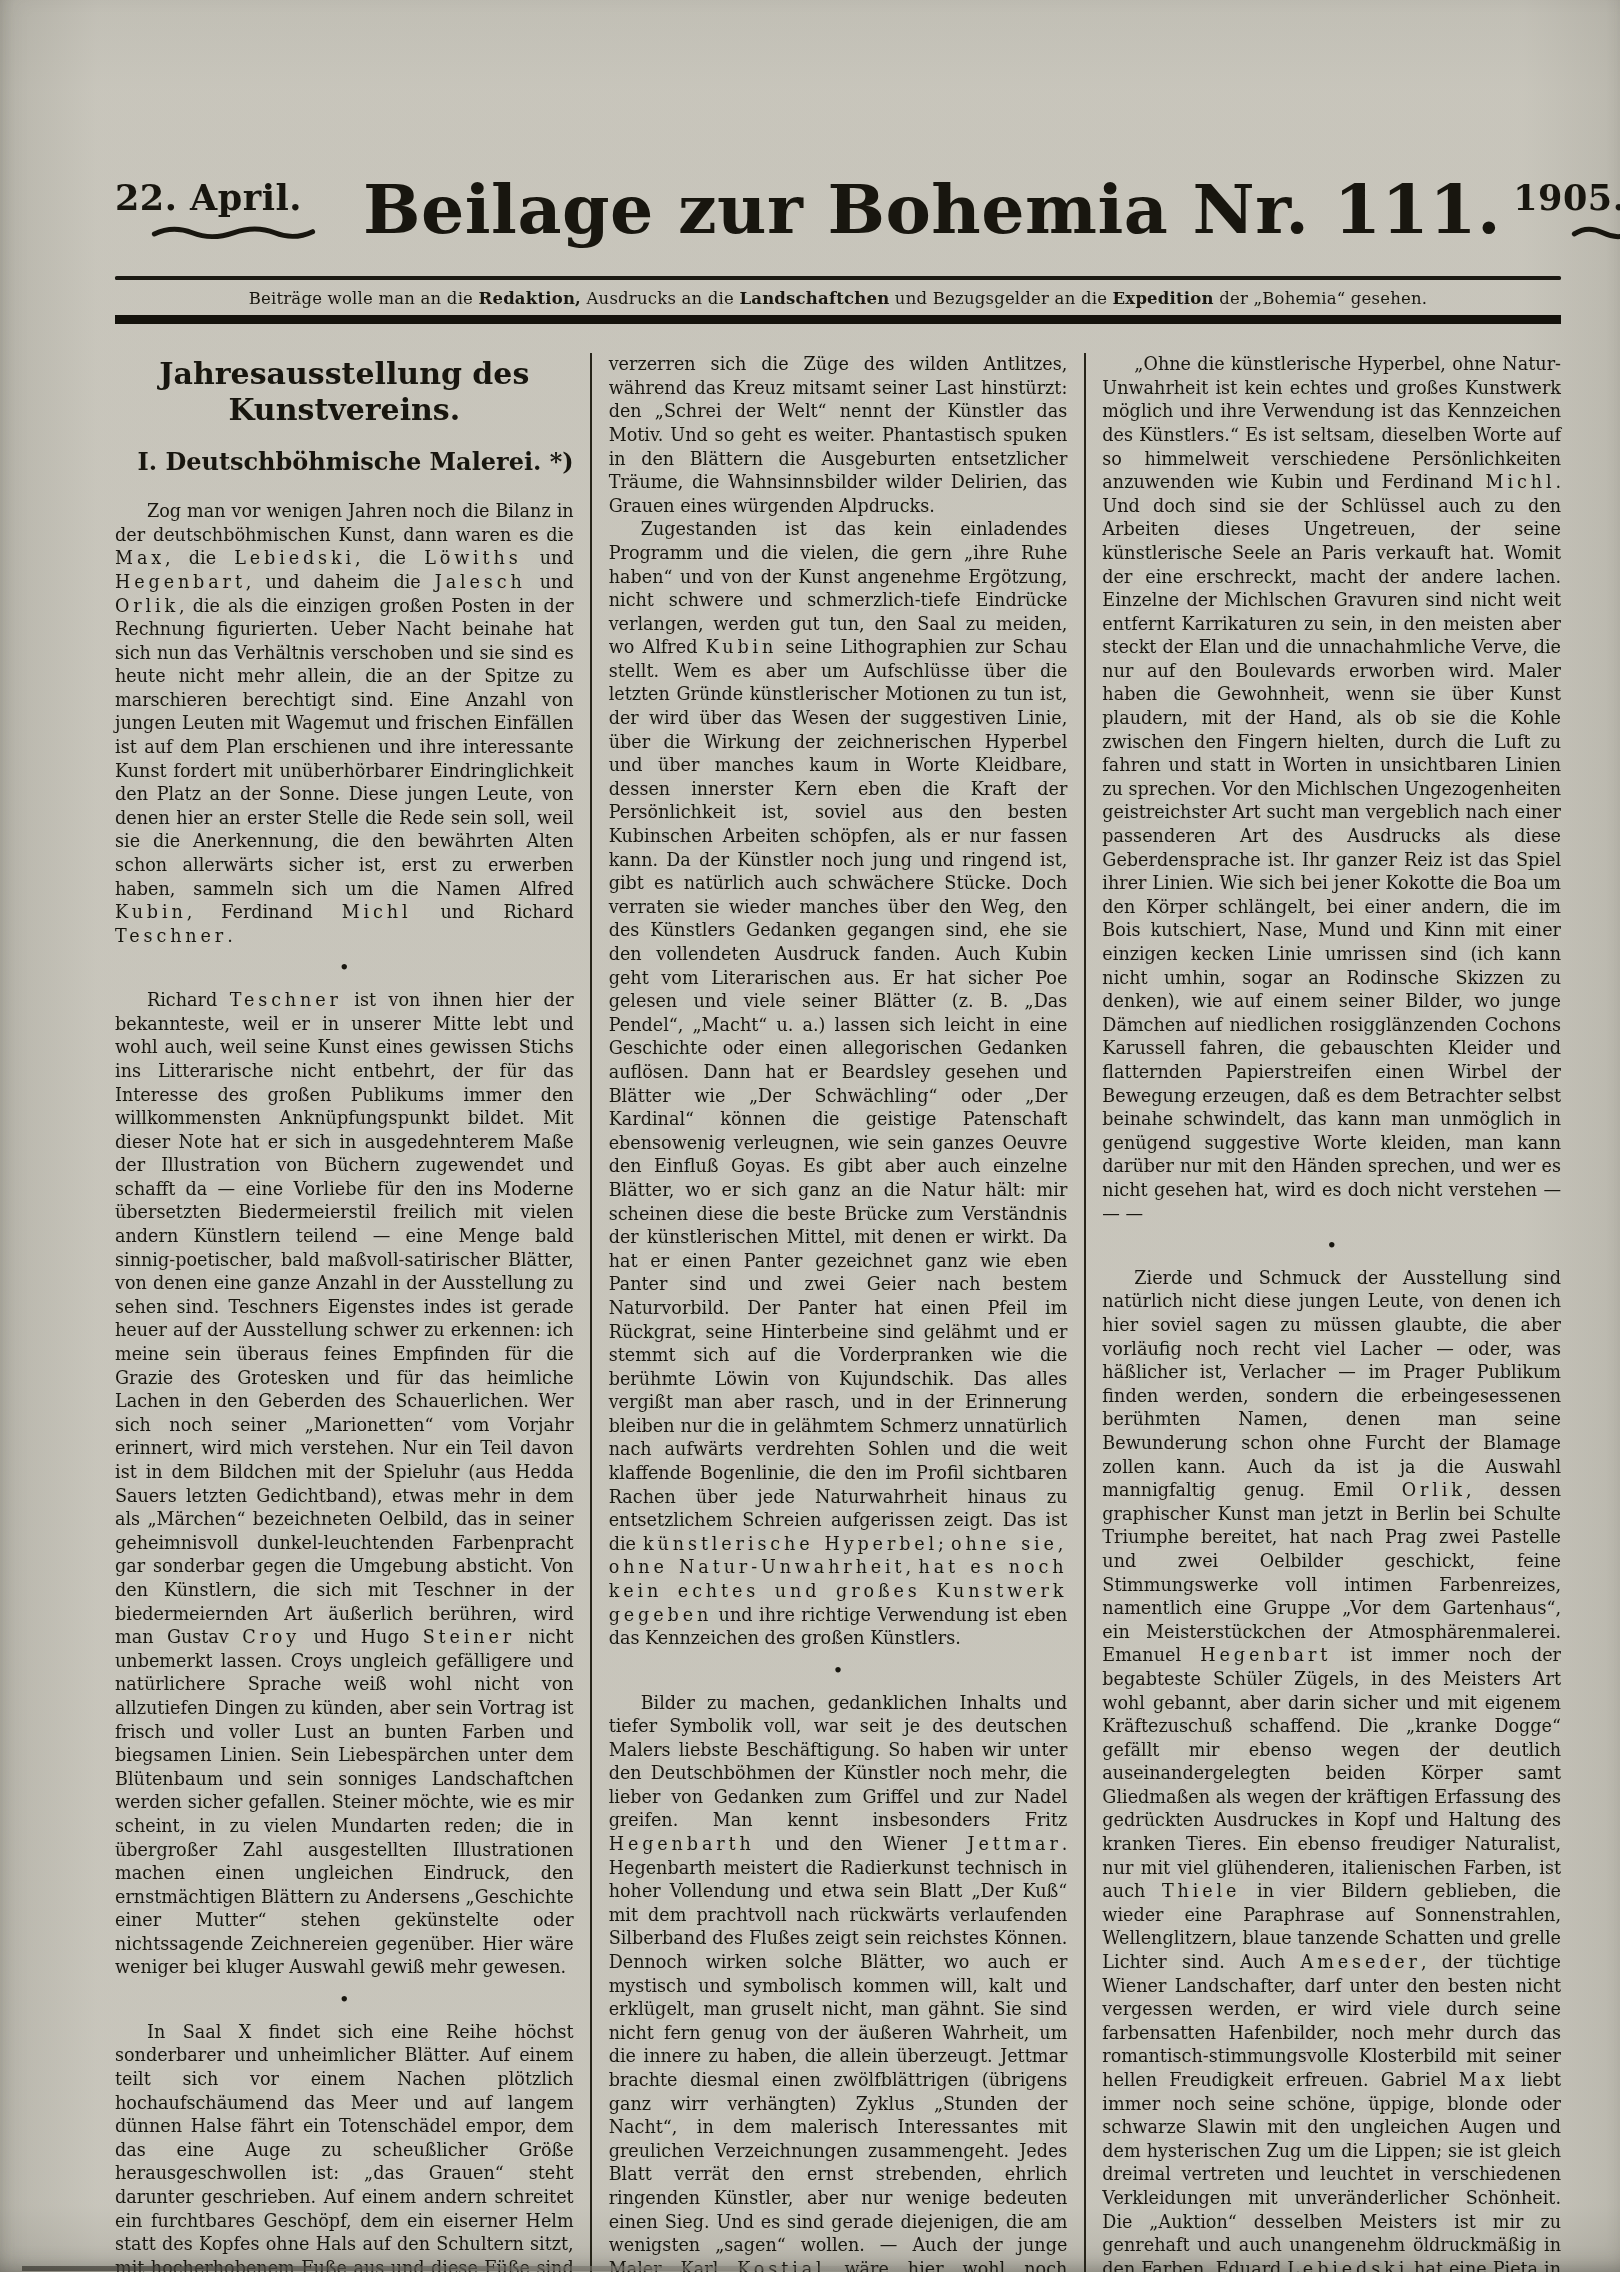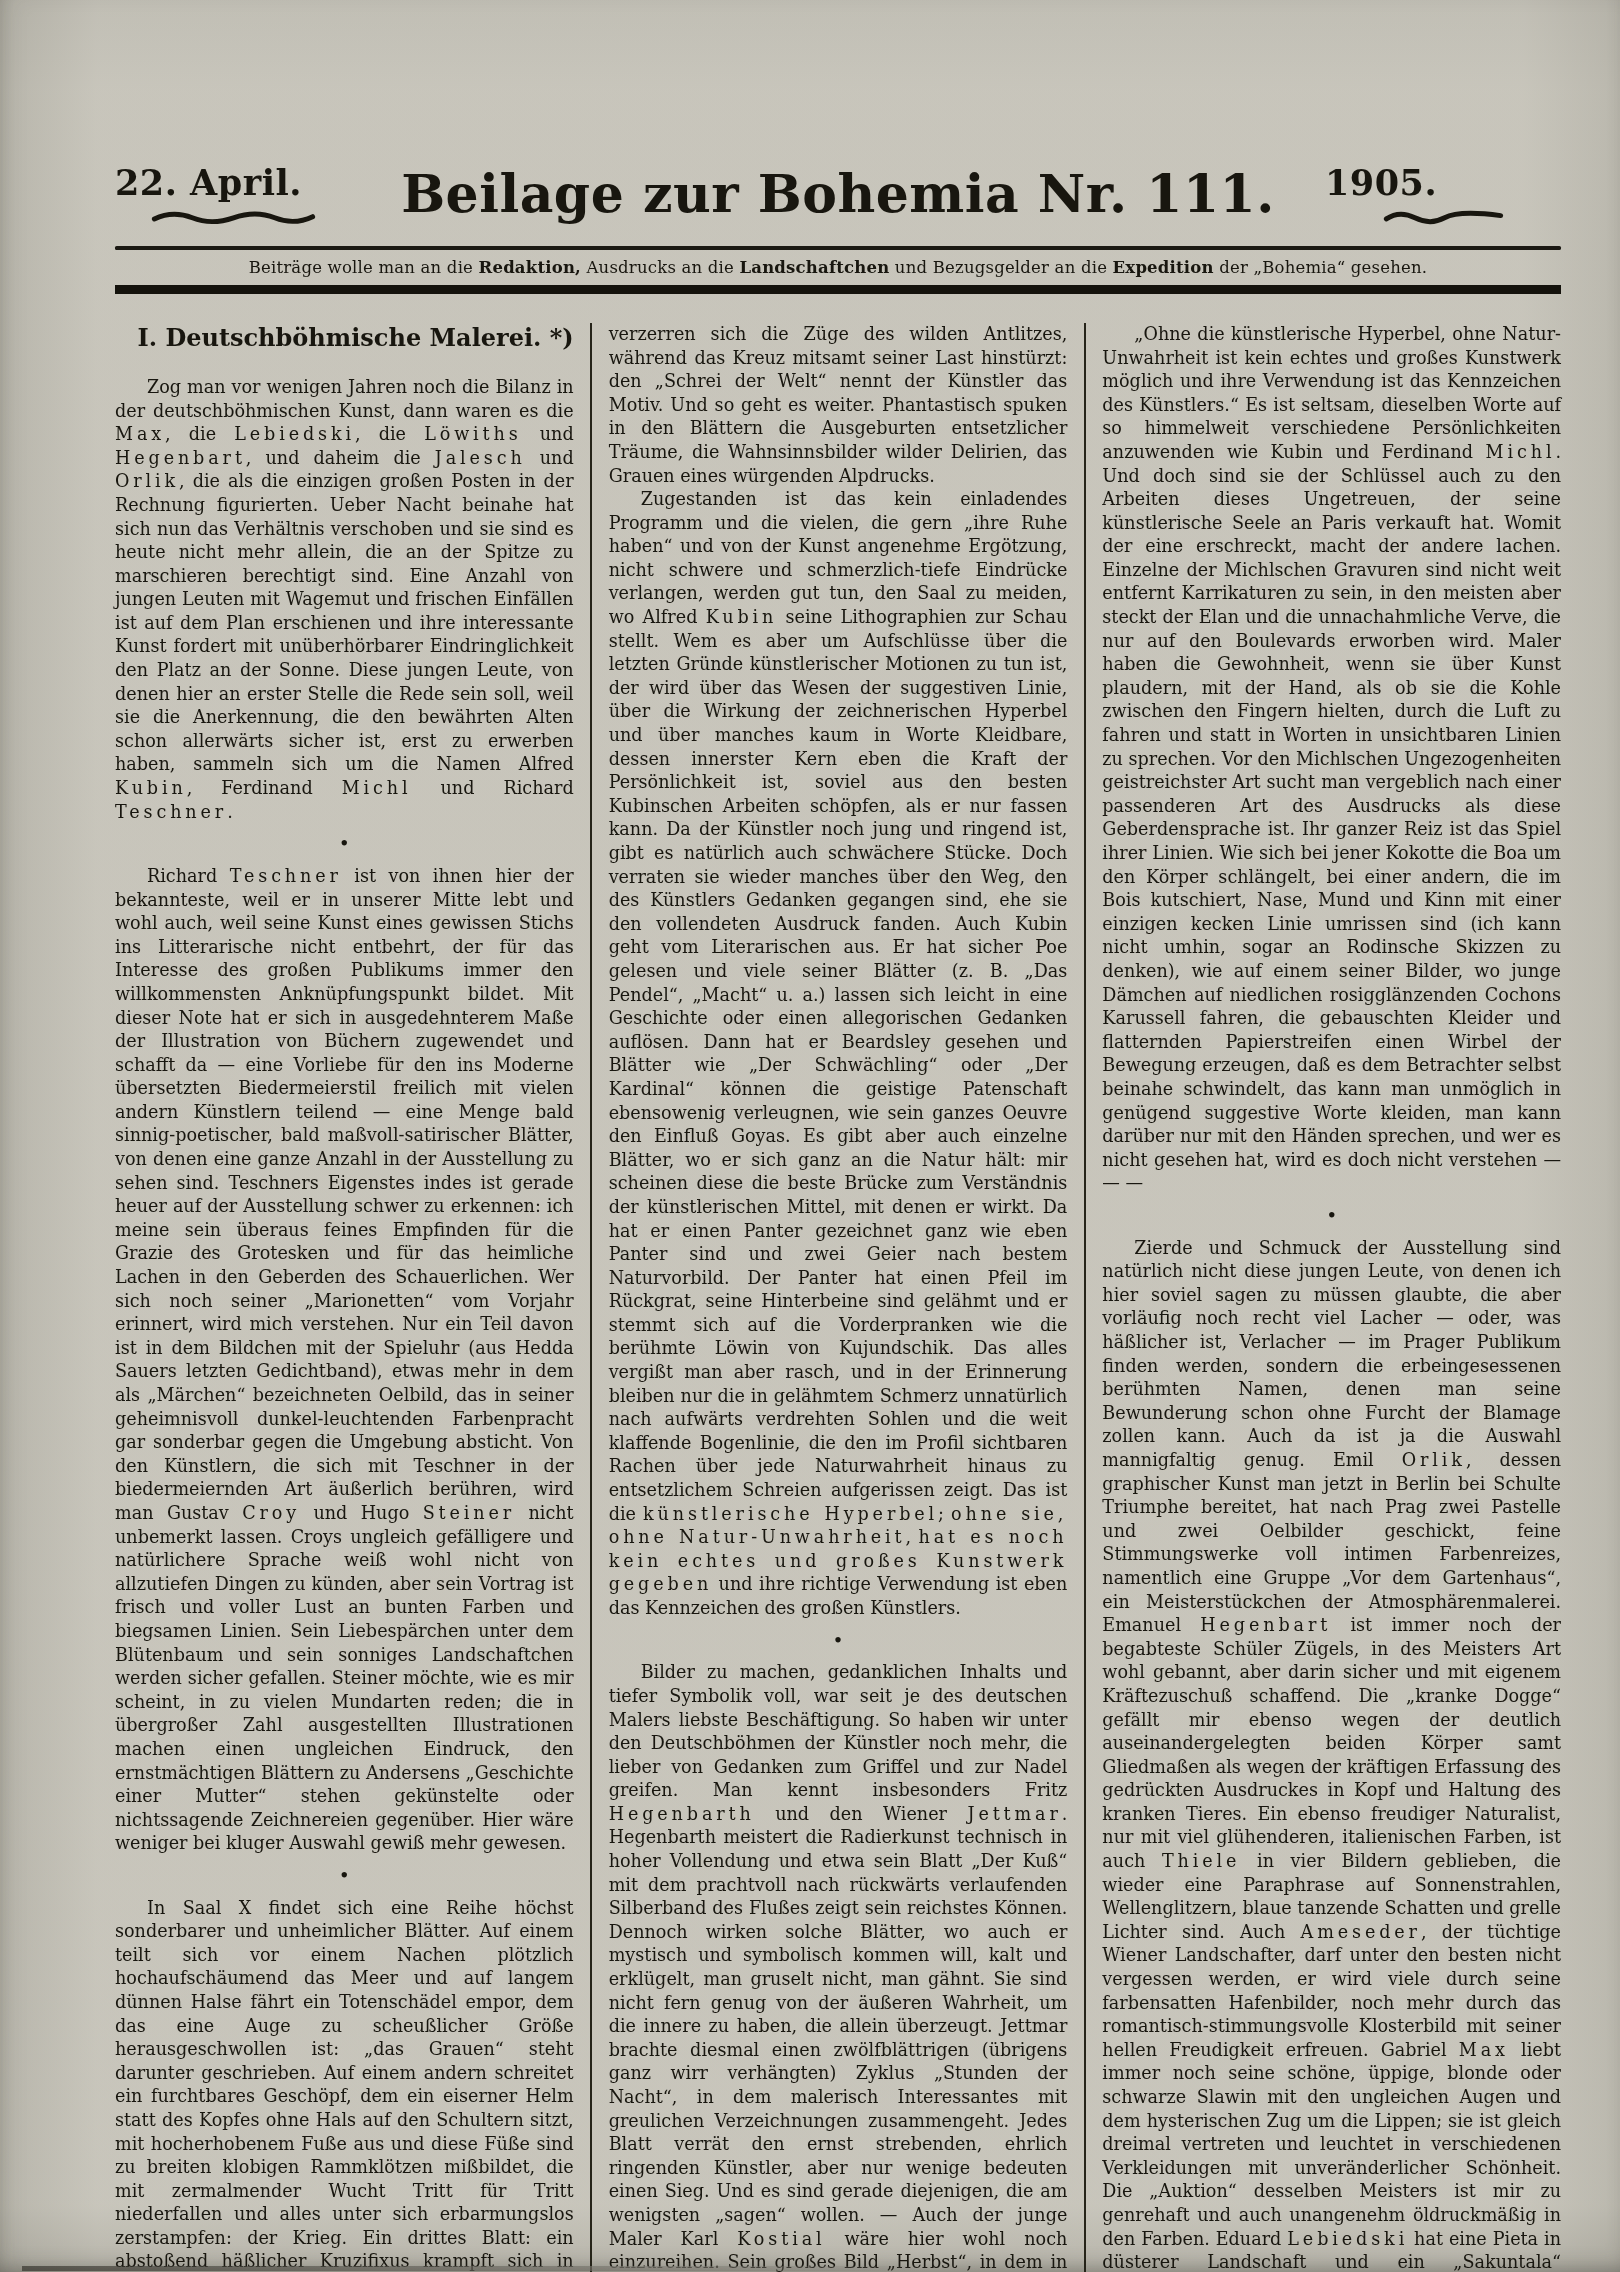--- a/index.html
+++ b/index.html
@@ -14,21 +14,21 @@
     color:#18160f;
     overflow:hidden;
   }
   .content{position:absolute;left:115px;right:59px;top:162px;}
 
   
   .masthead{display:grid;grid-template-columns:236px 1fr 236px;align-items:center;}
   .side-block{text-align:left;}
   .issue-date,.issue-year{font-size:35px;font-weight:bold;letter-spacing:0.5px;}
   .flourish{display:block;margin:5.5px auto 0;}
-  .paper-title{margin:0;text-align:center;font-size:52px;line-height:1.05;font-weight:bold;letter-spacing:0.5px;white-space:nowrap;}
+  .paper-title{margin:12px;text-align:center;font-size:68px;line-height:1.05;font-weight:bold;letter-spacing:0.5px;white-space:nowrap;}
 
   .rule-medium{height:3.8px;background:#1b1913;margin-top:18.7px;border-radius:1.6px;}
   .imprint{text-align:center;font-size:16.5px;margin:8.8px 0 7.7px;letter-spacing:0.2px;}
   .imprint .b{font-weight:bold;text-align:right;}
   .rule-heavy{height:8.8px;background:#14120c;}
 
   
   .columns{display:flex;align-items:stretch;margin-top:29px;}
   .col{flex:1 1 0;box-sizing:border-box;padding:0 16.5px;text-align:justify;
        font-size:17.6px;line-height:23.6px;}
@@ -70,20 +70,21 @@
         </svg>
       </div>
     </header>
 
     <div class="rule-medium"></div>
     <p class="imprint" id="imprint"><span>Beiträge wolle man an die </span><span class="b">Redaktion,</span><span> Ausdrucks an die </span><span class="b">Landschaftchen</span><span> und Bezugsgelder an die </span><span class="b">Expedition</span><span> der „Bohemia“ gesehen.</span></p>
     <div class="rule-heavy"></div>
 
     <main class="columns" id="columns">
         <div class="col">
+          <h2 class="art-title">Jahresausstellung des Kunstvereins.</h2>
           <h3 class="sec-title">I. Deutschböhmische Malerei. *)</h3>
           <p class="para ind">Zog man vor wenigen Jahren noch die Bilanz in der deutschböhmischen Kunst, dann waren es die <span class="sperr">Max</span>, die <span class="sperr">Lebiedski</span>, die <span class="sperr">Löwiths</span> und <span class="sperr">Hegenbart</span>, und daheim die <span class="sperr">Jalesch</span> und <span class="sperr">Orlik</span>, die als die einzigen großen Posten in der Rechnung figurierten. Ueber Nacht beinahe hat sich nun das Verhältnis verschoben und sie sind es heute nicht mehr allein, die an der Spitze zu marschieren berechtigt sind. Eine Anzahl von jungen Leuten mit Wagemut und frischen Einfällen ist auf dem Plan erschienen und ihre interessante Kunst fordert mit unüberhörbarer Eindringlichkeit den Platz an der Sonne. Diese jungen Leute, von denen hier an erster Stelle die Rede sein soll, weil sie die Anerkennung, die den bewährten Alten schon allerwärts sicher ist, erst zu erwerben haben, sammeln sich um die Namen Alfred <span class="sperr">Kubin</span>, Ferdinand <span class="sperr">Michl</span> und Richard <span class="sperr">Teschner</span>.</p>
           <div class="sep">•</div>
           <p class="para ind">Richard <span class="sperr">Teschner</span> ist von ihnen hier der bekannteste, weil er in unserer Mitte lebt und wohl auch, weil seine Kunst eines gewissen Stichs ins Litterarische nicht entbehrt, der für das Interesse des großen Publikums immer den willkommensten Anknüpfungspunkt bildet. Mit dieser Note hat er sich in ausgedehnterem Maße der Illustration von Büchern zugewendet und schafft da — eine Vorliebe für den ins Moderne übersetzten Biedermeierstil freilich mit vielen andern Künstlern teilend — eine Menge bald sinnig-poetischer, bald maßvoll-satirischer Blätter, von denen eine ganze Anzahl in der Ausstellung zu sehen sind. Teschners Eigenstes indes ist gerade heuer auf der Ausstellung schwer zu erkennen: ich meine sein überaus feines Empfinden für die Grazie des Grotesken und für das heimliche Lachen in den Geberden des Schauerlichen. Wer sich noch seiner „Marionetten“ vom Vorjahr erinnert, wird mich verstehen. Nur ein Teil davon ist in dem Bildchen mit der Spieluhr (aus Hedda Sauers letzten Gedichtband), etwas mehr in dem als „Märchen“ bezeichneten Oelbild, das in seiner geheimnisvoll dunkel-leuchtenden Farbenpracht gar sonderbar gegen die Umgebung absticht. Von den Künstlern, die sich mit Teschner in der biedermeiernden Art äußerlich berühren, wird man Gustav <span class="sperr">Croy</span> und Hugo <span class="sperr">Steiner</span> nicht unbemerkt lassen. Croys ungleich gefälligere und natürlichere Sprache weiß wohl nicht von allzutiefen Dingen zu künden, aber sein Vortrag ist frisch und voller Lust an bunten Farben und biegsamen Linien. Sein Liebespärchen unter dem Blütenbaum und sein sonniges Landschaftchen werden sicher gefallen. Steiner möchte, wie es mir scheint, in zu vielen Mundarten reden; die in übergroßer Zahl ausgestellten Illustrationen machen einen ungleichen Eindruck, den ernstmächtigen Blättern zu Andersens „Geschichte einer Mutter“ stehen gekünstelte oder nichtssagende Zeichnereien gegenüber. Hier wäre weniger bei kluger Auswahl gewiß mehr gewesen.</p>
           <div class="sep">•</div>
           <p class="para ind">In Saal X findet sich eine Reihe höchst sonderbarer und unheimlicher Blätter. Auf einem teilt sich vor einem Nachen plötzlich hochaufschäumend das Meer und auf langem dünnen Halse fährt ein Totenschädel empor, dem das eine Auge zu scheußlicher Größe herausgeschwollen ist: „das Grauen“ steht darunter geschrieben. Auf einem andern schreitet ein furchtbares Geschöpf, dem ein eiserner Helm statt des Kopfes ohne Hals auf den Schultern sitzt, mit hocherhobenem Fuße aus und diese Füße sind zu breiten klobigen Rammklötzen mißbildet, die mit zermalmender Wucht Tritt für Tritt niederfallen und alles unter sich erbarmungslos zerstampfen: der Krieg. Ein drittes Blatt: ein abstoßend häßlicher Kruzifixus krampft sich in unermeßlichem Schmerz zusammen und grausig</p>
         </div>
         <div class="col">
           <p class="para">verzerren sich die Züge des wilden Antlitzes, während das Kreuz mitsamt seiner Last hinstürzt: den „Schrei der Welt“ nennt der Künstler das Motiv. Und so geht es weiter. Phantastisch spuken in den Blättern die Ausgeburten entsetzlicher Träume, die Wahnsinnsbilder wilder Delirien, das Grauen eines würgenden Alpdrucks.</p>
           <p class="para ind">Zugestanden ist das kein einladendes Programm und die vielen, die gern „ihre Ruhe haben“ und von der Kunst angenehme Ergötzung, nicht schwere und schmerzlich-tiefe Eindrücke verlangen, werden gut tun, den Saal zu meiden, wo Alfred <span class="sperr">Kubin</span> seine Lithographien zur Schau stellt. Wem es aber um Aufschlüsse über die letzten Gründe künstlerischer Motionen zu tun ist, der wird über das Wesen der suggestiven Linie, über die Wirkung der zeichnerischen Hyperbel und über manches kaum in Worte Kleidbare, dessen innerster Kern eben die Kraft der Persönlichkeit ist, soviel aus den besten Kubinschen Arbeiten schöpfen, als er nur fassen kann. Da der Künstler noch jung und ringend ist, gibt es natürlich auch schwächere Stücke. Doch verraten sie wieder manches über den Weg, den des Künstlers Gedanken gegangen sind, ehe sie den vollendeten Ausdruck fanden. Auch Kubin geht vom Literarischen aus. Er hat sicher Poe gelesen und viele seiner Blätter (z. B. „Das Pendel“, „Macht“ u. a.) lassen sich leicht in eine Geschichte oder einen allegorischen Gedanken auflösen. Dann hat er Beardsley gesehen und Blätter wie „Der Schwächling“ oder „Der Kardinal“ können die geistige Patenschaft ebensowenig verleugnen, wie sein ganzes Oeuvre den Einfluß Goyas. Es gibt aber auch einzelne Blätter, wo er sich ganz an die Natur hält: mir scheinen diese die beste Brücke zum Verständnis der künstlerischen Mittel, mit denen er wirkt. Da hat er einen Panter gezeichnet ganz wie eben Panter sind und zwei Geier nach bestem Naturvorbild. Der Panter hat einen Pfeil im Rückgrat, seine Hinterbeine sind gelähmt und er stemmt sich auf die Vorderpranken wie die berühmte Löwin von Kujundschik. Das alles vergißt man aber rasch, und in der Erinnerung bleiben nur die in gelähmtem Schmerz unnatürlich nach aufwärts verdrehten Sohlen und die weit klaffende Bogenlinie, die den im Profil sichtbaren Rachen über jede Naturwahrheit hinaus zu entsetzlichem Schreien aufgerissen zeigt. Das ist die <span class="sperr">künstlerische Hyperbel</span>; <span class="sperr">ohne sie, ohne Natur-Unwahrheit</span>, <span class="sperr">hat es noch kein echtes und großes Kunstwerk gegeben</span> und ihre richtige Verwendung ist eben das Kennzeichen des großen Künstlers.</p>

